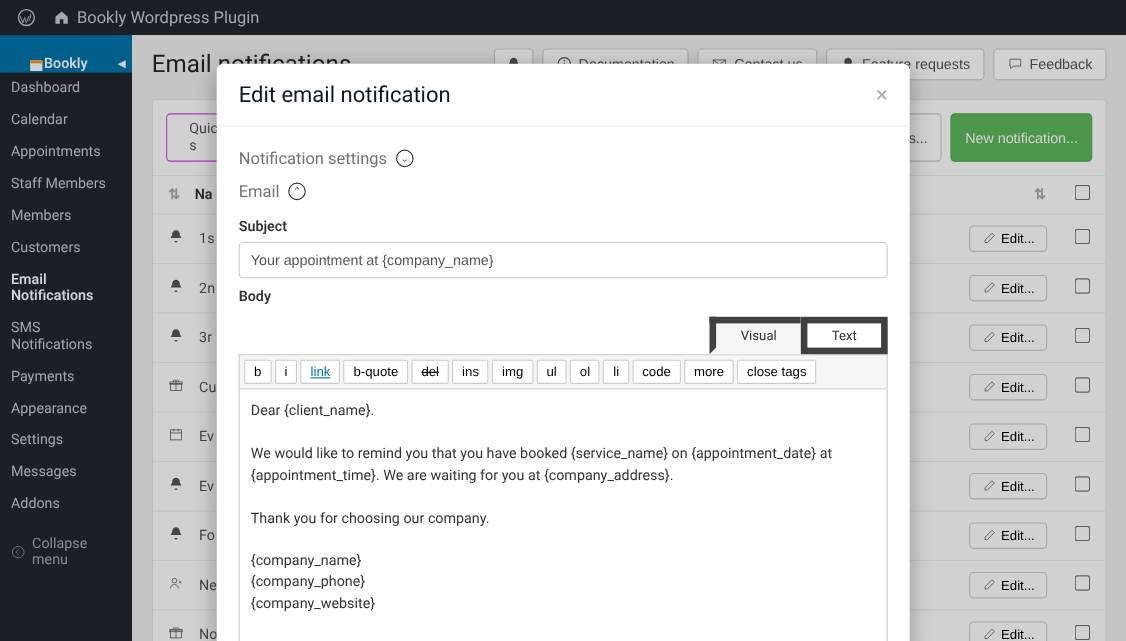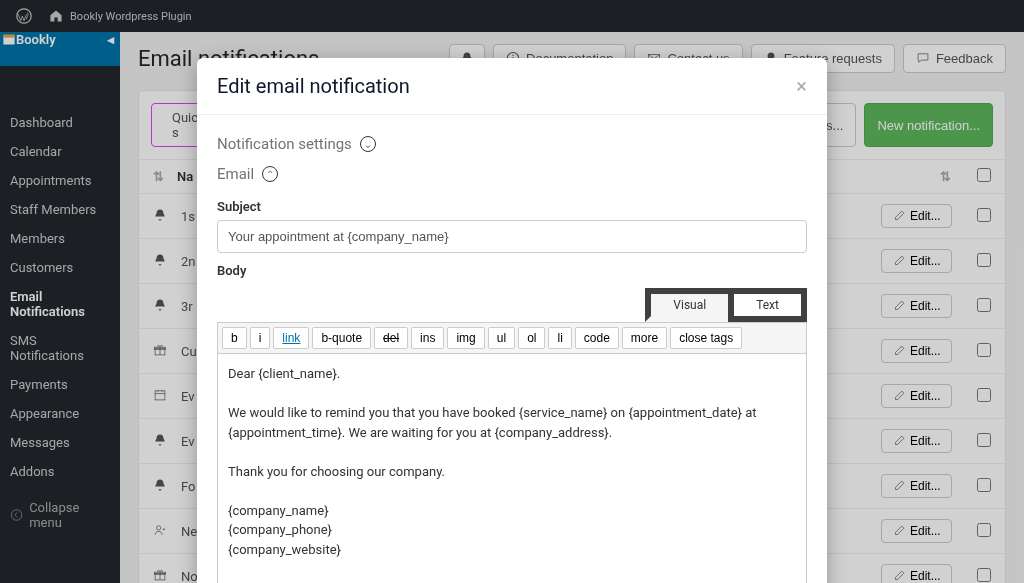--- a/index.html
+++ b/index.html
@@ -1,27 +1,27 @@
 <!DOCTYPE html>
 <html><head>
 <meta charset="utf-8">
 <style>
 * { box-sizing: border-box; margin: 0; padding: 0; }
 body { font-family: -apple-system, BlinkMacSystemFont, "Segoe UI", Roboto, sans-serif; font-size: 13px; color: #333; background: #f1f1f1; width: 1024px; height: 583px; overflow: hidden; position: relative; }
 
 
-.adminbar { height: 32px; background: #23282d; color: #ccc; display: flex; align-items: center; padding: 0 8px; font-size: 11px; }
+.adminbar { height: 32px; background: #23282d; color: #ccc; display: flex; align-items: center; padding: 0 8px; font-size: 15px; }
 .adminbar .ab-item { display: inline-flex; align-items: center; gap: 6px; padding: 0 8px; }
 .adminbar svg { width: 16px; height: 16px; fill: #ccc; }
 
 
 .sidebar { position: absolute; top: 32px; left: 0; width: 120px; bottom: 0; background: #23282d; color: #eee; font-size: 13px; }
-.sidebar .brand { background: #0073aa; color: #fff; height: 34px; display: flex; align-items: flex-start; padding: 0 2px; font-weight: 600; position: relative; }
+.sidebar .brand { background: #0073aa; color: #fff; height: 34px; display: flex; align-items: flex-end; padding: 0 26px; font-weight: 600; position: relative; }
 .sidebar .brand .arrow { position: absolute; right: 6px; color: #fff; }
-.sidebar .menu { list-style: none; margin-top: 42px; }
+.sidebar .menu { list-style: none; }
 .sidebar .menu li { padding: 7px 10px; color: #ccc; cursor: pointer; }
 .sidebar .menu li.active { color: #fff; font-weight: 600; }
 .sidebar .collapse { padding: 10px; color: #aaa; display: flex; align-items: center; gap: 6px; margin-top: 4px; }
 
 
 .main { position: absolute; top: 32px; left: 120px; right: 0; bottom: 0; padding: 0 18px; background: #f1f1f1; }
 .page-header { display: flex; align-items: center; gap: 8px; height: 52px; }
 .page-header h1 { font-size: 22px; font-weight: 400; color: #23282d; flex: 1; }
 .btn { border: 1px solid #ccc; background: #fff; color: #555; border-radius: 4px; padding: 6px 12px; font-size: 13px; display: inline-flex; align-items: center; gap: 6px; cursor: pointer; }
 .btn.icon-only { padding: 6px 10px; }
@@ -105,20 +105,21 @@
       <li>Dashboard</li>
       <li>Calendar</li>
       <li>Appointments</li>
       <li>Staff Members</li>
       <li>Members</li>
       <li>Customers</li>
       <li class="active">Email Notifications</li>
       <li>SMS Notifications</li>
       <li>Payments</li>
       <li>Appearance</li>
+      <li>Settings</li>
       <li>Messages</li>
       <li>Addons</li>
     </ul>
   <div class="collapse">
     <svg class="ico" viewBox="0 0 20 20">
         <circle cx="10" cy="10" r="8" fill="none" stroke="#aaa"></circle>
         <path d="M11 6l-4 4 4 4" stroke="#aaa" fill="none"></path>
       </svg>
     <span>Collapse menu</span>
   </div>

